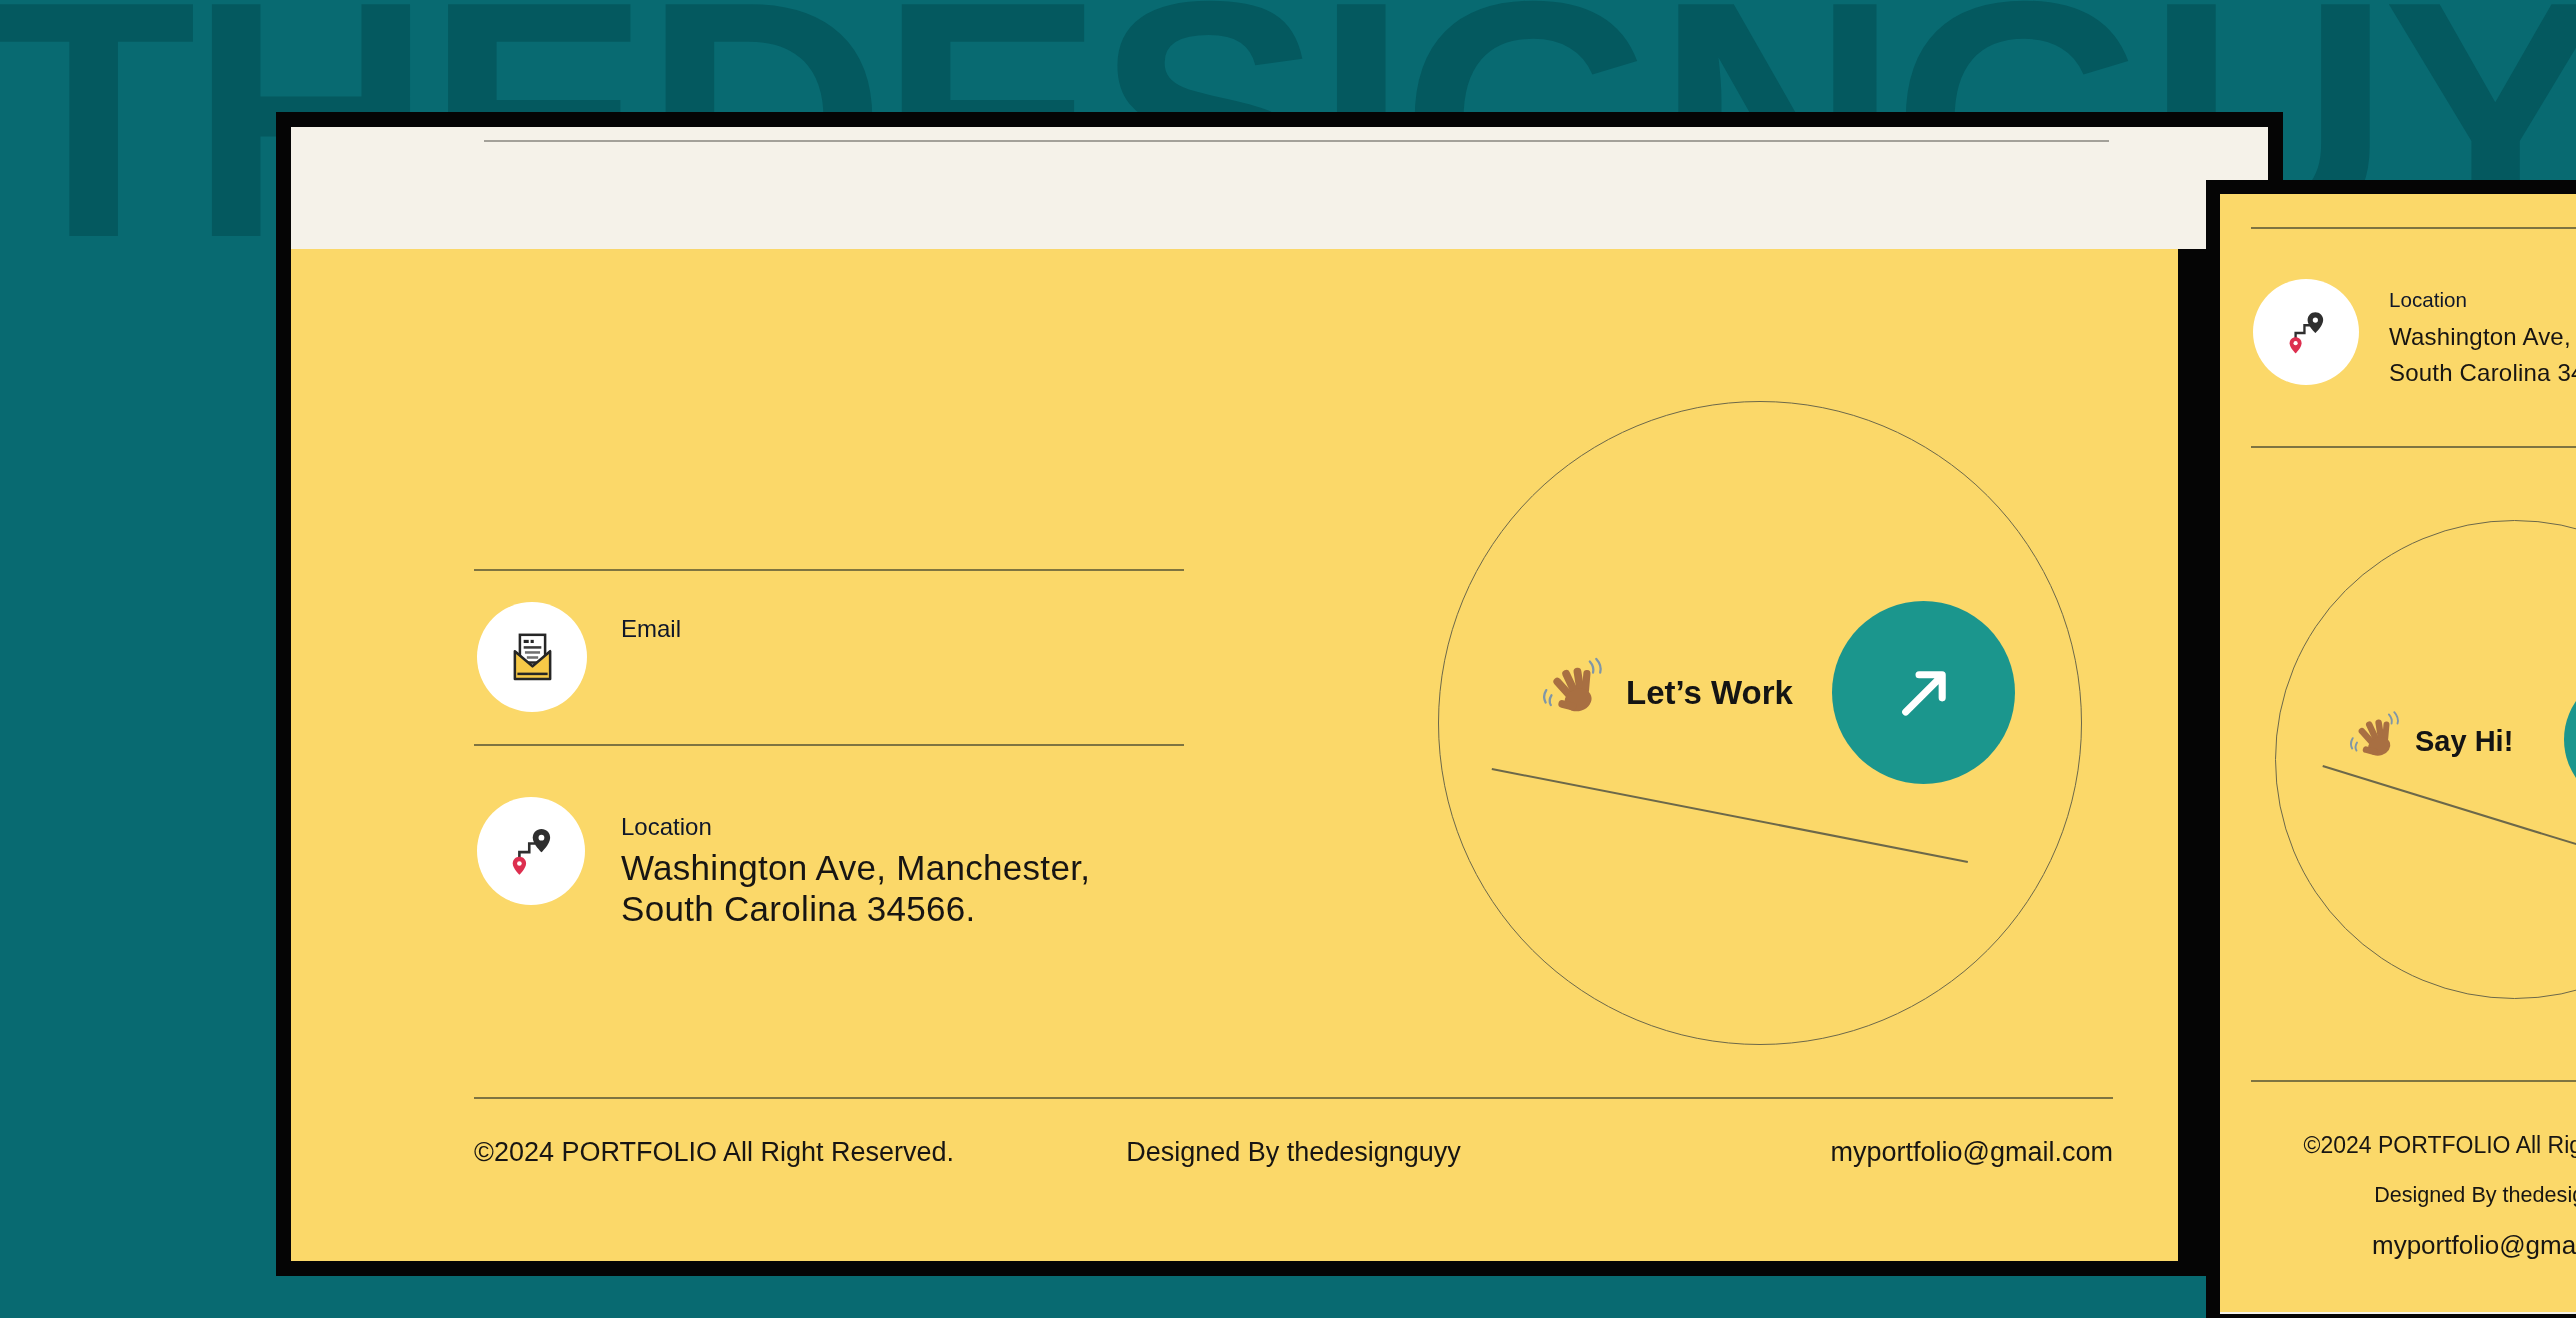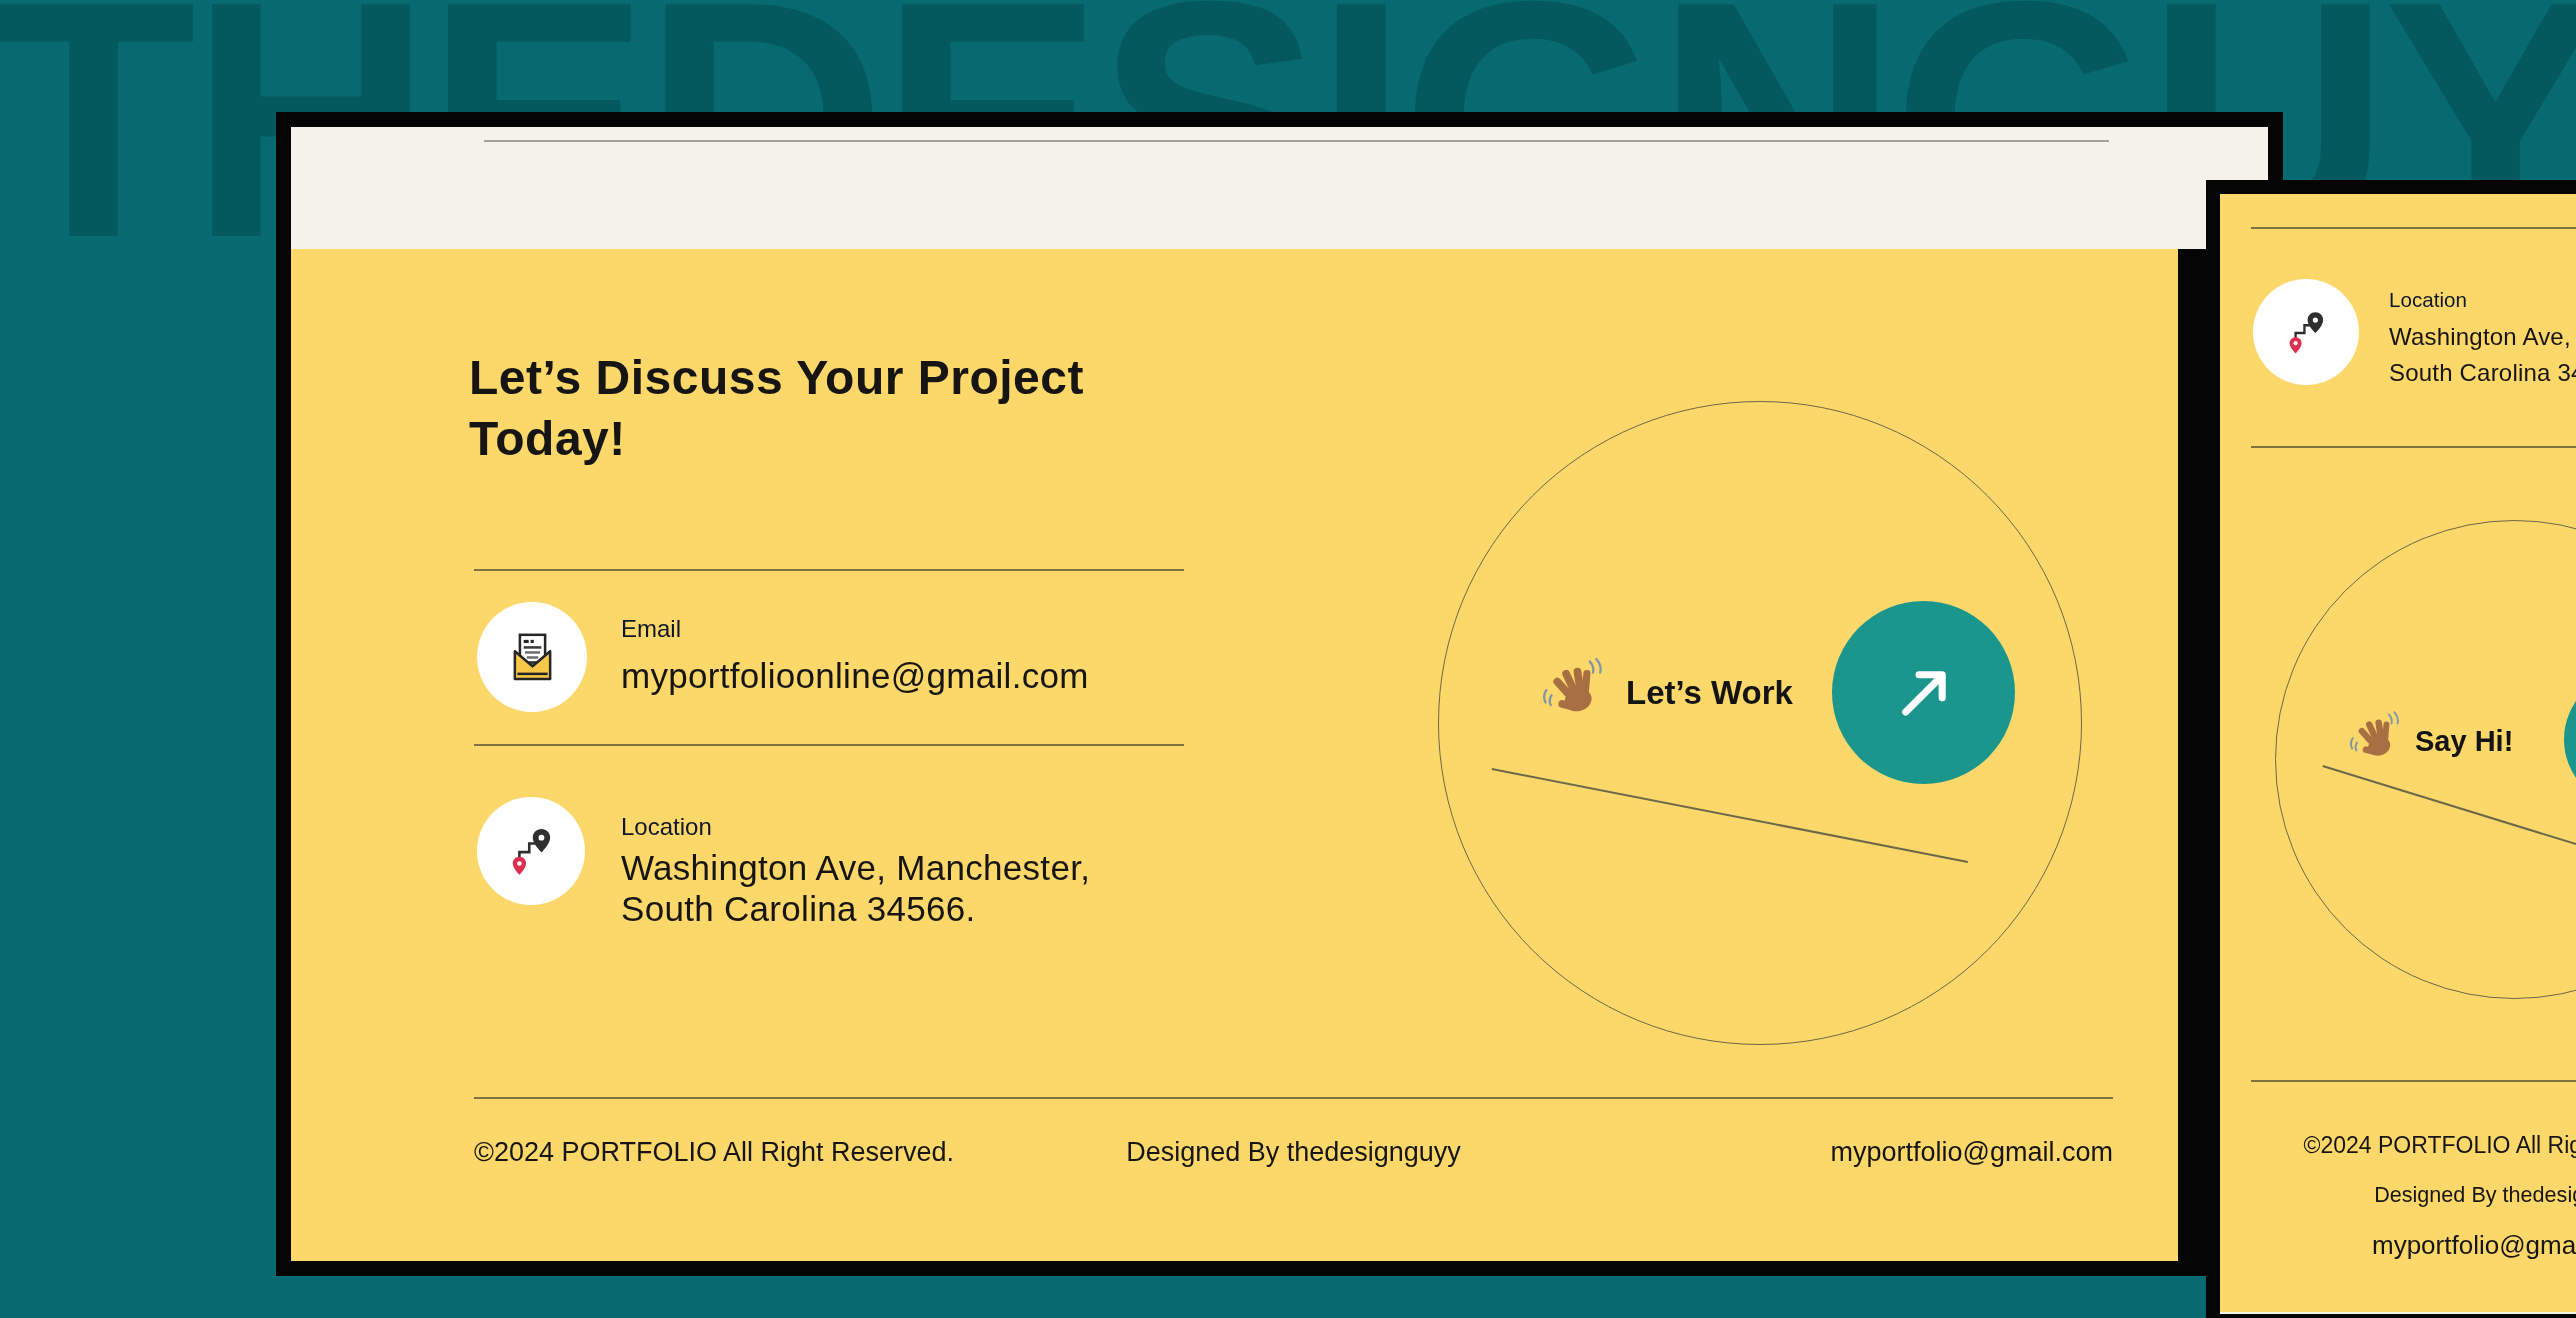--- a/index.html
+++ b/index.html
@@ -85,38 +85,36 @@
 
 <div class="stage">
 
   <div class="watermark">THEDESIGNGUYY</div>
 
   <section class="desktop-card">
     <div class="cream-rule"></div>
 
     <div class="yellow-body">
 
-      <h1 class="d-heading">Let’s Discuss Your Project Today!</h1>
 
       <div class="rule d-rule-1"></div>
 
       <div class="icon-circle d-email-circle">
         <svg width="63" height="63" viewBox="0 0 100 100">
           <rect x="30" y="14" width="40" height="44" fill="#ffffff" stroke="#262626" stroke-width="4"></rect>
           <rect x="36" y="22" width="8" height="5" fill="#262626"></rect>
           <rect x="47" y="22" width="5" height="5" fill="#262626"></rect>
           <rect x="36" y="32" width="28" height="4" fill="#3a3a3a"></rect>
           <rect x="38" y="40" width="24" height="4" fill="#6f6f6f"></rect>
           <rect x="41" y="48" width="18" height="4" fill="#6f6f6f"></rect>
           <path d="M22 40 L50 64 L78 40 L78 84 L22 84 Z" fill="#f7c947" stroke="#262626" stroke-width="4" stroke-linejoin="round"></path>
           <path d="M26 76 H74" stroke="#262626" stroke-width="4"></path>
         </svg>
       </div>
       <div class="contact-label d-email-label">Email</div>
-      <div class="contact-value d-email-value">myportfolioonline@gmail.com</div>
 
       <div class="rule d-rule-2"></div>
 
       <div class="icon-circle d-loc-circle">
         <svg width="58" height="58" viewBox="0 0 100 100">
           <path d="M30 64 L30 52 L47 52 L47 37 L58 37" fill="none" stroke="#2f2f2f" stroke-width="4.5"></path>
           <path d="M68 12 c-8.5 0 -15 6.5 -15 15 0 11 15 25 15 25 s15 -14 15 -25 c0 -8.5 -6.5 -15 -15 -15 Z" fill="#2f2f2f"></path>
           <circle cx="68" cy="27" r="5" fill="#ffffff"></circle>
           <path d="M30 60 c-6.5 0 -11.5 5 -11.5 11.5 0 8.5 11.5 19.5 11.5 19.5 s11.5 -11 11.5 -19.5 c0 -6.5 -5 -11.5 -11.5 -11.5 Z" fill="#dd2f4f"></path>
           <circle cx="30" cy="71.5" r="4" fill="#ffffff"></circle>

